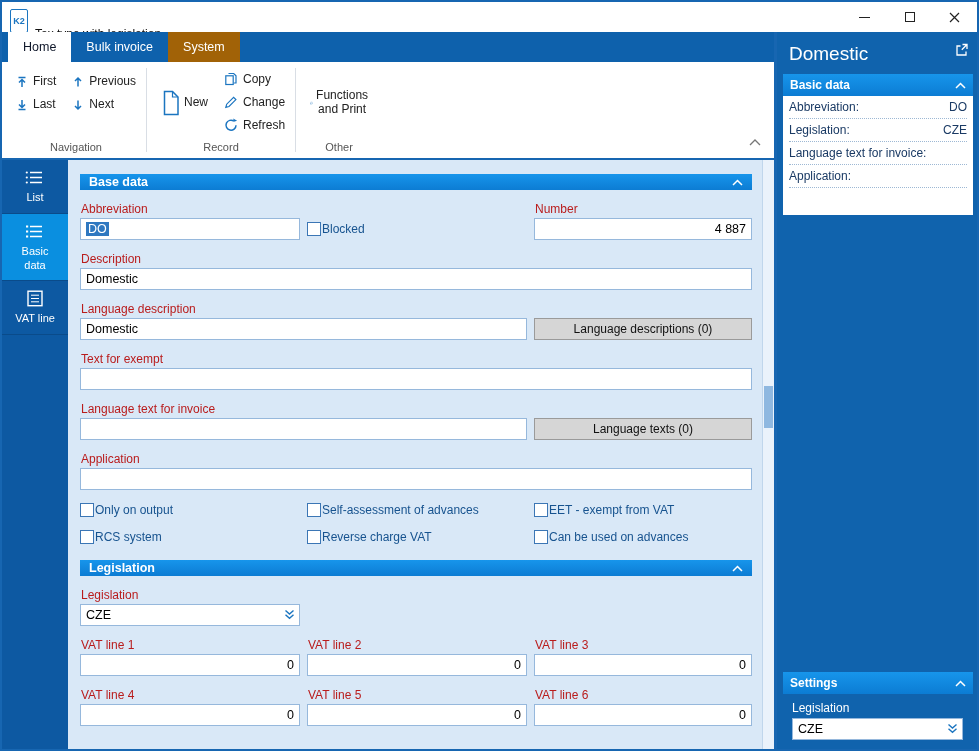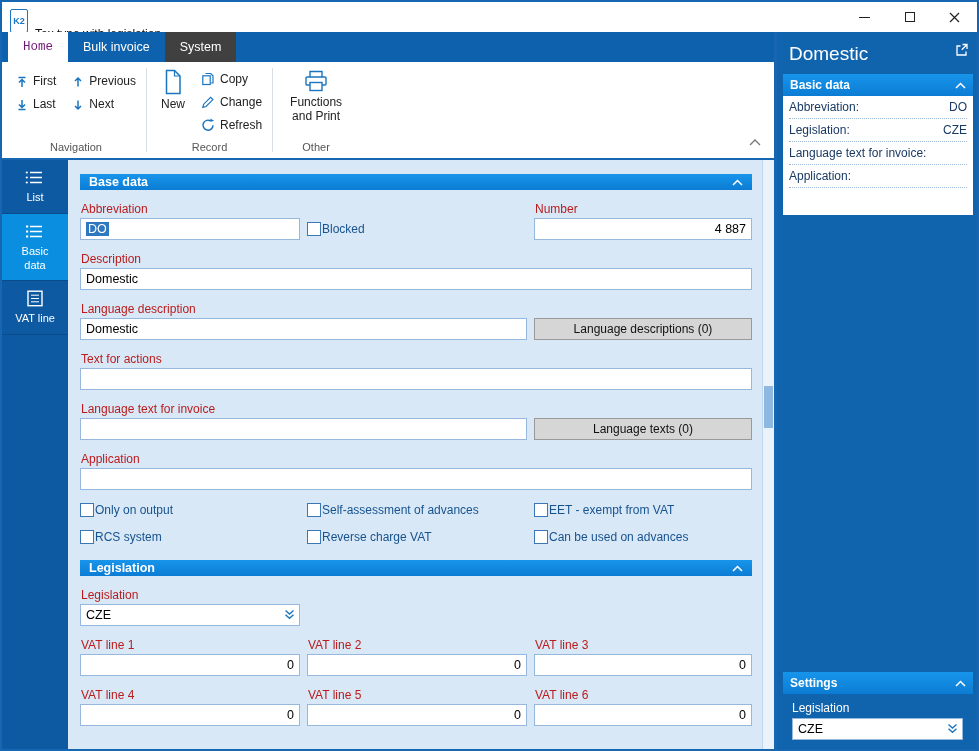--- a/index.html
+++ b/index.html
@@ -16,32 +16,32 @@
   .win-btn { width:45px; height:30px; display:flex; align-items:center; justify-content:center; cursor:pointer; }
   .glyph-min { width:11px; height:1px; background:#222; display:block; }
   .glyph-max { width:10px; height:10px; border:1px solid #222; display:block; }
 
   .body-row { flex:1; display:flex; min-height:0; }
   .left-part { flex:0 0 775px; width:775px; display:flex; flex-direction:column; border-right:3px solid #1766b1; min-height:0; }
 
   
   .tab-row { flex:0 0 30px; height:30px; background:#0e61ac; display:flex; align-items:stretch; padding-left:6px; }
   .tab { padding:0 15px; line-height:30px; font-size:12.5px; color:#fff; cursor:pointer; }
-  .tab.active { background:#fff; color:#701a75;font-family:Liberation Mono, monospace; }
-  .tab.system { background:#404040; }
+  .tab.active { background:#fff; color:#0f172a; }
+  .tab.system { background:#a16207; }
 
   
   .ribbon { flex:0 0 96px; height:96px; background:#fff; display:flex; position:relative; padding-left:4px; }
   .rgroup { display:flex; flex-direction:column; padding:4px 10px 0; }
   .rgroup-label { font-size:11px; color:#555; text-align:center; padding:4px 0 5px; }
   .vsep { width:1px; background:#d9dee5; margin:6px 0; }
   .nav-grid { display:grid; grid-template-columns:auto auto; column-gap:16px; row-gap:9px; padding-top:8px; flex:1; align-content:start; }
   .nav-item { display:flex; align-items:flex-end; gap:5px; font-size:12px; color:#222; cursor:pointer; }
   .record-content { display:flex; gap:12px; flex:1; }
-  .big-btn { display:flex; flex-direction:column; align-items:center; gap:3px; padding:3px 4px 0; font-size:12px; color:#222; text-align:center; cursor:pointer; }
+  .big-btn { display:flex; flex-direction:row; align-items:center; gap:3px; padding:3px 4px 0; font-size:12px; color:#222; text-align:center; cursor:pointer; }
   .big-btn .bl { line-height:1.15; }
   .small-stack { display:flex; flex-direction:column; justify-content:flex-start; gap:9px; padding-top:6px; }
   .small-item { display:flex; align-items:center; gap:5px; font-size:12px; color:#222; cursor:pointer; }
   .ribbon-collapse { position:absolute; right:13px; bottom:8px; cursor:pointer; }
 
   
   .content-row { flex:1; display:flex; border-top:2px solid #1766b1; min-height:0; }
   .sidebar { flex:0 0 66px; background:#0d59a2; display:flex; flex-direction:column; }
   .side-item { display:flex; flex-direction:column; align-items:center; padding:9px 2px 8px; gap:5px;
                border-bottom:1px solid #0a4b8a; color:#fff; font-size:11px; text-align:center; cursor:pointer; line-height:1.25; }
@@ -284,21 +284,21 @@
           <div class="grid3">
             <div class="field span2">
               <div class="flabel">Language description</div>
               <input class="tinput" value="Domestic" style="">
             </div>
             <button class="gray-btn btn-end">Language descriptions (0)</button>
           </div>
 
           <div class="grid3">
             <div class="field span3">
-              <div class="flabel">Text for actions</div>
+              <div class="flabel">Text for exempt</div>
               <input class="tinput" value="" style="">
             </div>
           </div>
 
           <div class="grid3">
             <div class="field span2">
               <div class="flabel">Language text for invoice</div>
               <input class="tinput" value="" style="">
             </div>
             <button class="gray-btn btn-end">Language texts (0)</button>

